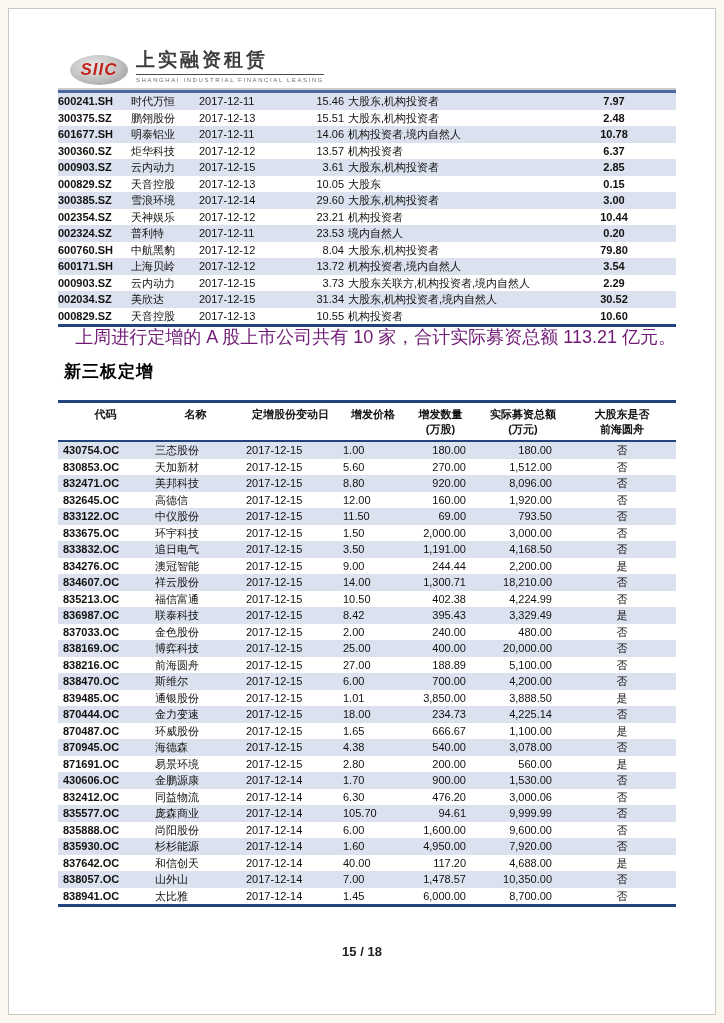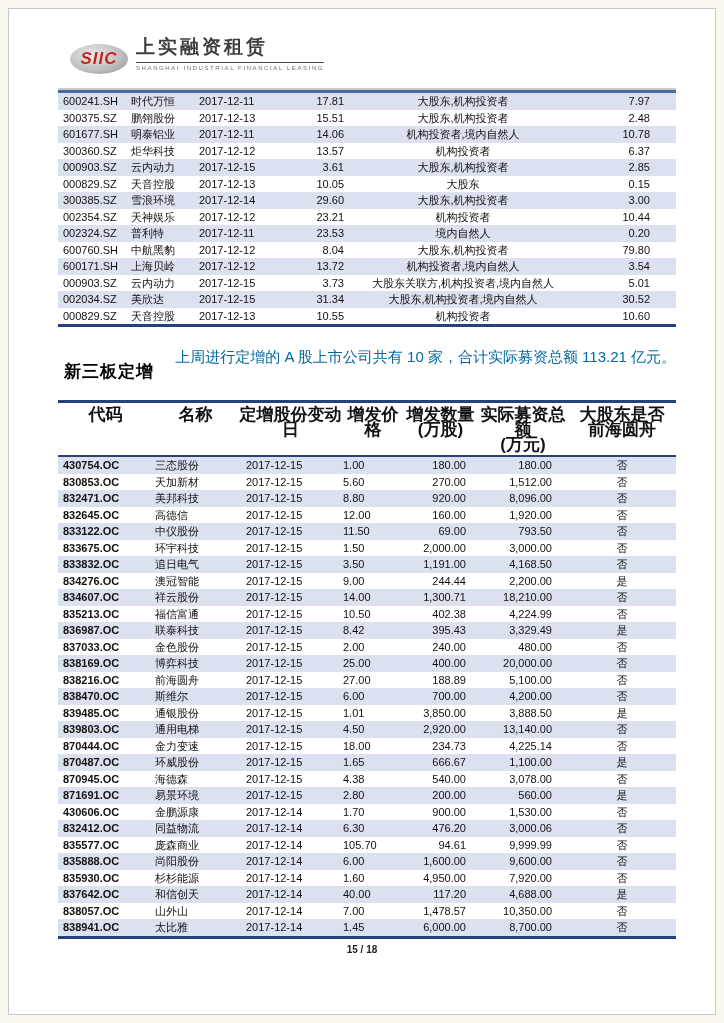--- a/index.html
+++ b/index.html
@@ -8,21 +8,21 @@
     background:#faf8ef;
     font-family:"Liberation Sans","DejaVu Sans",sans-serif;
     color:#111;
     -webkit-font-smoothing:antialiased;
   }
   .page-border{
     position:absolute;left:8px;top:8px;width:706px;height:1005px;
     background:#ffffff;border:1px solid #c9c9c3;z-index:0;
   }
   
-  .logo{position:absolute;left:70px;top:36px;z-index:2;display:flex;align-items:flex-start;}
+  .logo{position:absolute;left:70px;top:47px;z-index:2;display:flex;align-items:center;}
   .logo-ellipse{
     width:58px;height:30px;border-radius:50%;
     background:radial-gradient(ellipse at 40% 35%, #e8e8e8 0%, #bfbfbf 55%, #8f8f8f 100%);
     display:flex;align-items:center;justify-content:center;
     margin-top:8px;
   }
   .logo-siic{
     font-style:italic;font-weight:bold;font-size:17px;letter-spacing:1px;
     color:#c0231d;text-shadow:0 0 1px #fff;
   }
@@ -35,55 +35,55 @@
     font-size:6px;color:#6f6f6f;letter-spacing:1.6px;margin-top:2px;white-space:nowrap;
   }
   
   table{border-collapse:collapse;table-layout:fixed;width:618px;font-size:11px;}
   td{height:16.5px;line-height:16.5px;padding:0;white-space:nowrap;overflow:hidden;}
   tbody tr:nth-child(odd) td{background:var(--shade);}
   
   .t1-wrap{position:absolute;left:58px;top:88px;width:618px;z-index:1;}
   .gray-strip{height:2px;background:#cbcbcb;width:100%;}
   #table1{border-top:3px solid var(--bluemid);border-bottom:3px solid var(--navy);}
-  #table1 td.code{font-weight:normal;padding-left:5px;}
+  #table1 td.code{font-weight:bold;}
   #table1 td.name{padding-left:3px;}
   #table1 td.date{padding-left:3px;}
   #table1 td.num{text-align:right;padding-right:4px;}
-  #table1 td.inv{text-align:center;}
-  #table1 td.num2{text-align:right;padding-right:12px;}
+  #table1 td.inv{text-align:left;}
+  #table1 td.num2{text-align:center;padding-right:12px;font-weight:bold;}
   
   .summary{
-    position:absolute;left:58px;top:348px;width:618px;z-index:1;
-    font-size:15px;text-align:right;color:#0369a1;
+    position:absolute;left:58px;top:325px;width:618px;z-index:1;
+    font-size:18px;text-align:right;color:#701a75;
   }
   
   .section-title{
     position:absolute;left:64px;top:360px;z-index:1;
     font-size:17px;font-weight:bold;color:#000;letter-spacing:1px;
   }
   
   .t2-wrap{position:absolute;left:58px;top:400px;width:618px;z-index:1;}
   #table2{border-top:3px solid var(--navy);border-bottom:3px solid var(--navy);}
   #table2 thead th{
-    font-size:17px;font-weight:bold;text-align:center;vertical-align:top;
+    font-size:11px;font-weight:bold;text-align:center;vertical-align:top;
     padding:4px 0 3px 0;border-bottom:2px solid var(--navy);background:#fff;
     line-height:15px;
   }
   #table2 td.code{font-weight:bold;padding-left:5px;}
   #table2 td.name2{padding-left:2px;}
   #table2 td.date2{padding-left:8px;}
   #table2 td.price{padding-right:8px;}
   #table2 td.qty{text-align:right;padding-right:12px;}
   #table2 td.amt{text-align:right;padding-right:16px;}
   #table2 td.yn{text-align:center;}
   
   .footer{
     position:absolute;left:0;top:944px;width:724px;text-align:center;z-index:1;
-    font-size:10px;font-weight:bold;color:#222;
+    font-size:13px;font-weight:bold;color:#222;
   }
 </style>
 </head>
 <body>
 
 <div class="page-border"></div>
 
 <div class="logo">
   <div class="logo-ellipse">
     <span class="logo-siic">SIIC</span>
@@ -104,21 +104,21 @@
       <col style="width:82px">
         <col style="width:230px">
         <col style="width:84px">
         <col style="width:14px">
     </colgroup>
     <tbody>
         <tr>
           <td class="code">600241.SH</td>
           <td class="name">时代万恒</td>
           <td class="date">2017-12-11</td>
-          <td class="num">17.81</td>
+          <td class="num">15.46</td>
           <td class="inv">大股东,机构投资者</td>
           <td class="num2">7.97</td>
           <td class="pad"></td>
         </tr>
         <tr>
           <td class="code">300375.SZ</td>
           <td class="name">鹏翎股份</td>
           <td class="date">2017-12-13</td>
           <td class="num">15.51</td>
           <td class="inv">大股东,机构投资者</td>
@@ -205,21 +205,21 @@
           <td class="inv">机构投资者,境内自然人</td>
           <td class="num2">3.54</td>
           <td class="pad"></td>
         </tr>
         <tr>
           <td class="code">000903.SZ</td>
           <td class="name">云内动力</td>
           <td class="date">2017-12-15</td>
           <td class="num">3.73</td>
           <td class="inv">大股东关联方,机构投资者,境内自然人</td>
-          <td class="num2">5.01</td>
+          <td class="num2">2.29</td>
           <td class="pad"></td>
         </tr>
         <tr>
           <td class="code">002034.SZ</td>
           <td class="name">美欣达</td>
           <td class="date">2017-12-15</td>
           <td class="num">31.34</td>
           <td class="inv">大股东,机构投资者,境内自然人</td>
           <td class="num2">30.52</td>
           <td class="pad"></td>
@@ -419,29 +419,20 @@
         <tr>
           <td class="code">839485.OC</td>
           <td class="name2">通银股份</td>
           <td class="date2">2017-12-15</td>
           <td class="price">1.01</td>
           <td class="qty">3,850.00</td>
           <td class="amt">3,888.50</td>
           <td class="yn">是</td>
         </tr>
         <tr>
-          <td class="code">839803.OC</td>
-          <td class="name2">通用电梯</td>
-          <td class="date2">2017-12-15</td>
-          <td class="price">4.50</td>
-          <td class="qty">2,920.00</td>
-          <td class="amt">13,140.00</td>
-          <td class="yn">否</td>
-        </tr>
-        <tr>
           <td class="code">870444.OC</td>
           <td class="name2">金力变速</td>
           <td class="date2">2017-12-15</td>
           <td class="price">18.00</td>
           <td class="qty">234.73</td>
           <td class="amt">4,225.14</td>
           <td class="yn">否</td>
         </tr>
         <tr>
           <td class="code">870487.OC</td>

